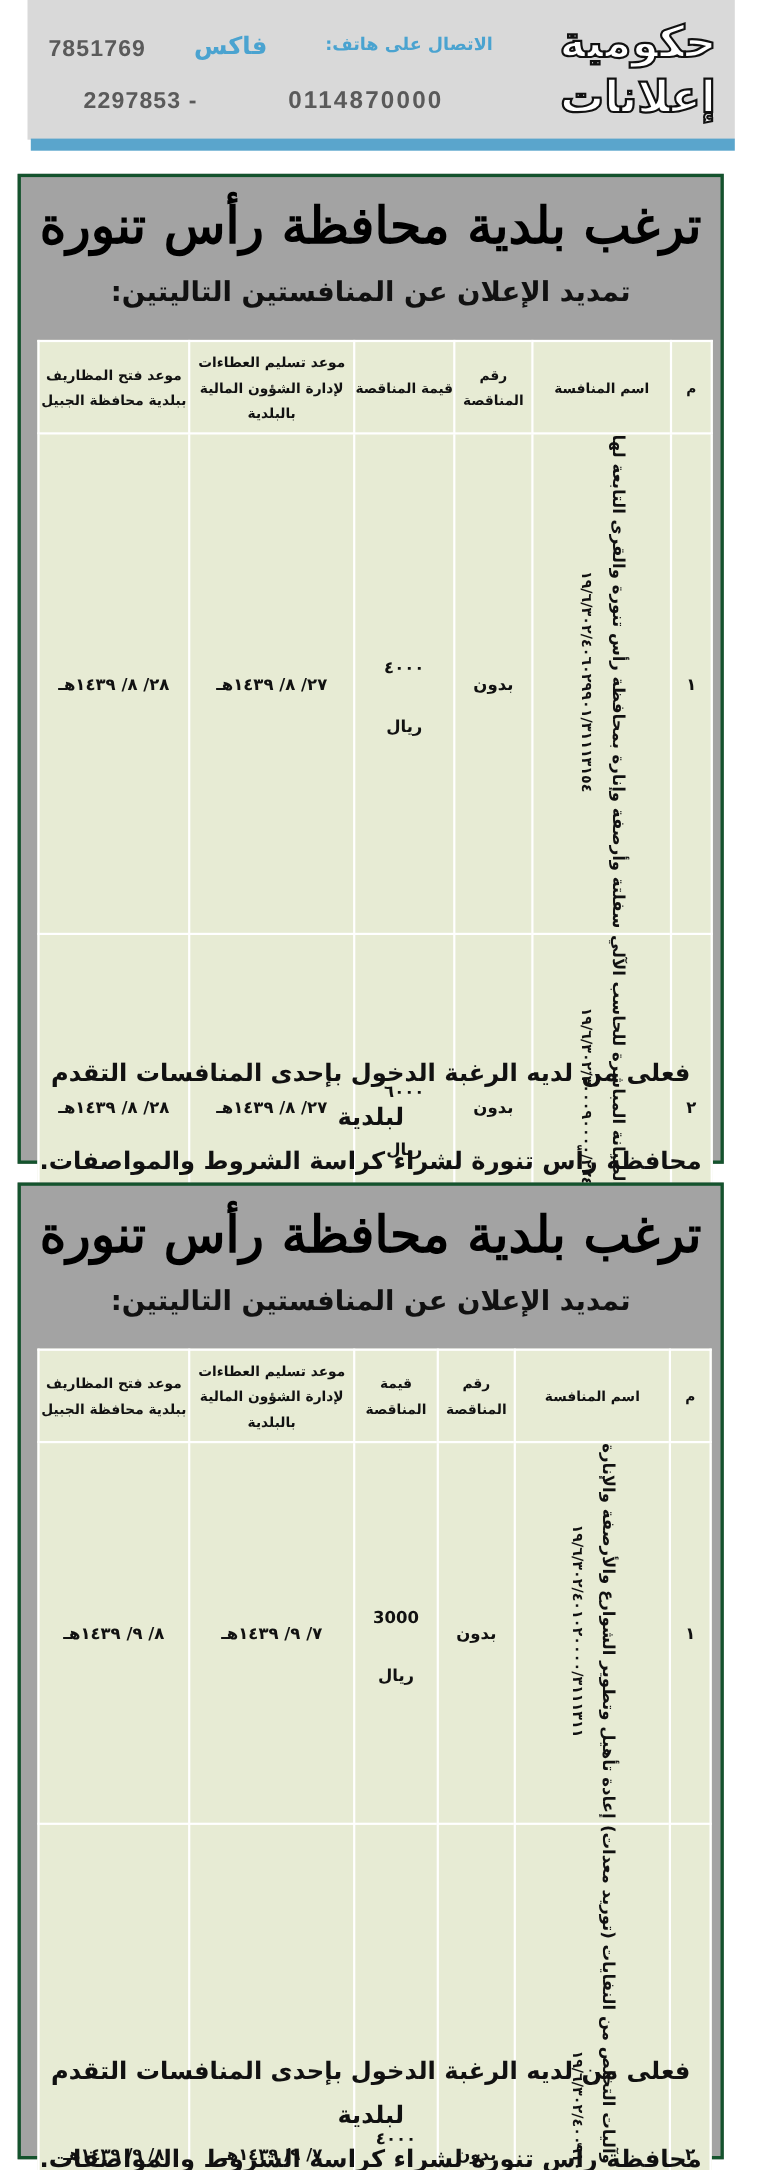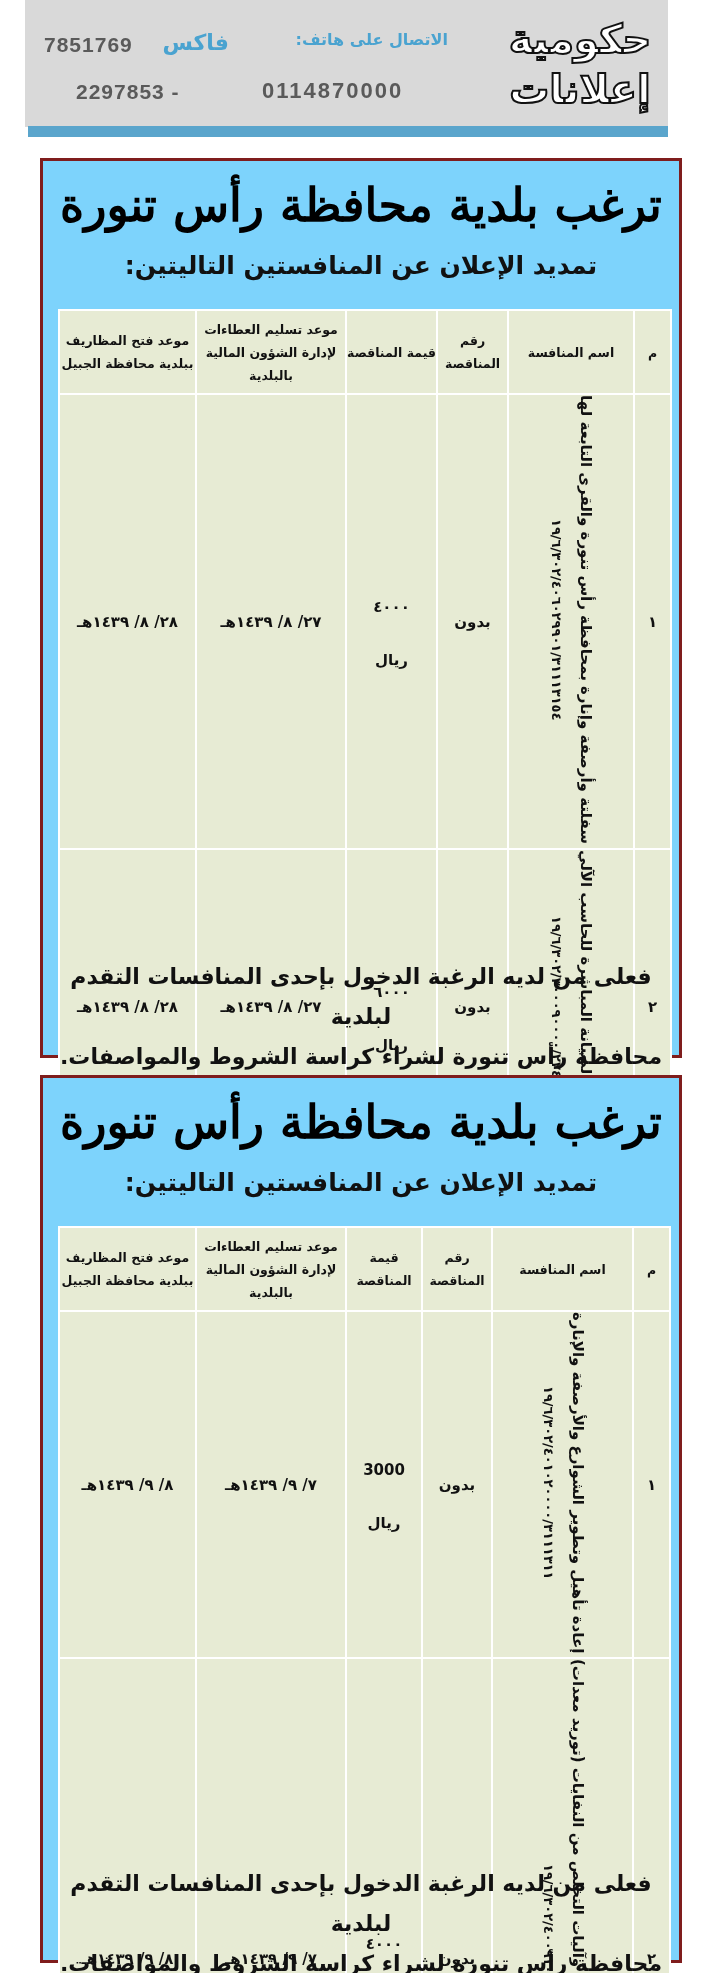--- a/index.html
+++ b/index.html
@@ -3,26 +3,26 @@
   <meta charset="utf-8">
   <style>
     html, body { margin:0; padding:0; background:#ffffff; }
     body { width:702px; height:1973px; position:relative; overflow:hidden; font-family:"DejaVu Sans", sans-serif; }
     .hdr { position:absolute; left:25px; top:0; width:643px; height:127px; background:#d9d9d9; }
     .hdr-bar { position:absolute; left:28px; top:126px; width:640px; height:11px; background:#5aa5cc; }
     .logo { position:absolute; right:42px; top:14px; width:160px; height:105px; direction:rtl; text-align:center; }
     .logo span { display:block; font-family:"DejaVu Sans", sans-serif; font-weight:bold; font-size:40px; line-height:50px; color:#ffffff;
       -webkit-text-stroke:2px #111; letter-spacing:1px; }
     .contact-label { position:absolute; left:258px; top:30px; width:190px; text-align:right; direction:rtl; color:#4aa3d0; font-size:16px; font-weight:bold; }
-    .fax-label { position:absolute; left:149px; top:30px; width:80px; text-align:right; direction:rtl; color:#4aa3d0; font-size:22px; font-weight:bold; }
+    .fax-label { position:absolute; left:163px; top:30px; width:80px; text-align:right; direction:rtl; color:#4aa3d0; font-size:22px; font-weight:bold; }
     .fax-num { position:absolute; left:44px; top:33px; color:#5a5a5a; font-size:21px; font-weight:bold; font-family:"Liberation Sans", sans-serif; letter-spacing:1px; }
     .fax-num2 { position:absolute; left:76px; top:80px; color:#5a5a5a; font-size:21px; font-weight:bold; font-family:"Liberation Sans", sans-serif; letter-spacing:1px; }
     .phone { position:absolute; left:262px; top:78px; color:#5a5a5a; font-size:22px; font-weight:bold; font-family:"Liberation Sans", sans-serif; letter-spacing:2px; }
 
-    .panel { position:absolute; left:40px; width:636px; background:#7dd3fc; border:3px solid #7f1d1d; box-sizing:content-box; direction:rtl; }
+    .panel { position:absolute; left:16px; width:636px; background:#a3a3a3; border:3px solid #14532d; box-sizing:content-box; direction:rtl; }
     .p1 { top:158px; height:894px; }
     .p2 { top:1075px; height:882px; }
     .ptitle { position:absolute; left:0; right:0; top:14px; text-align:center; font-family:"DejaVu Serif", serif; font-weight:bold; font-size:46px; color:#000; line-height:60px; }
     .psub { position:absolute; left:0; right:0; top:88px; text-align:center; font-weight:bold; font-size:25px; color:#111; line-height:34px; }
     table.t { position:absolute; left:15px; top:148px; border-collapse:collapse; background:#e7ebd4; direction:rtl; table-layout:fixed; }
     table.t td, table.t th { border:2px solid #ffffff; text-align:center; vertical-align:middle; color:#111; padding:0; }
     table.t th { font-size:12.5px; font-weight:bold; line-height:23px; height:82px; }
     table.t td { font-size:15px; font-weight:bold; }
     .rot { display:inline-block; writing-mode:vertical-rl; font-size:15px; font-weight:bold; line-height:30px; text-align:center; }
     .rot .code { font-size:13px; }

